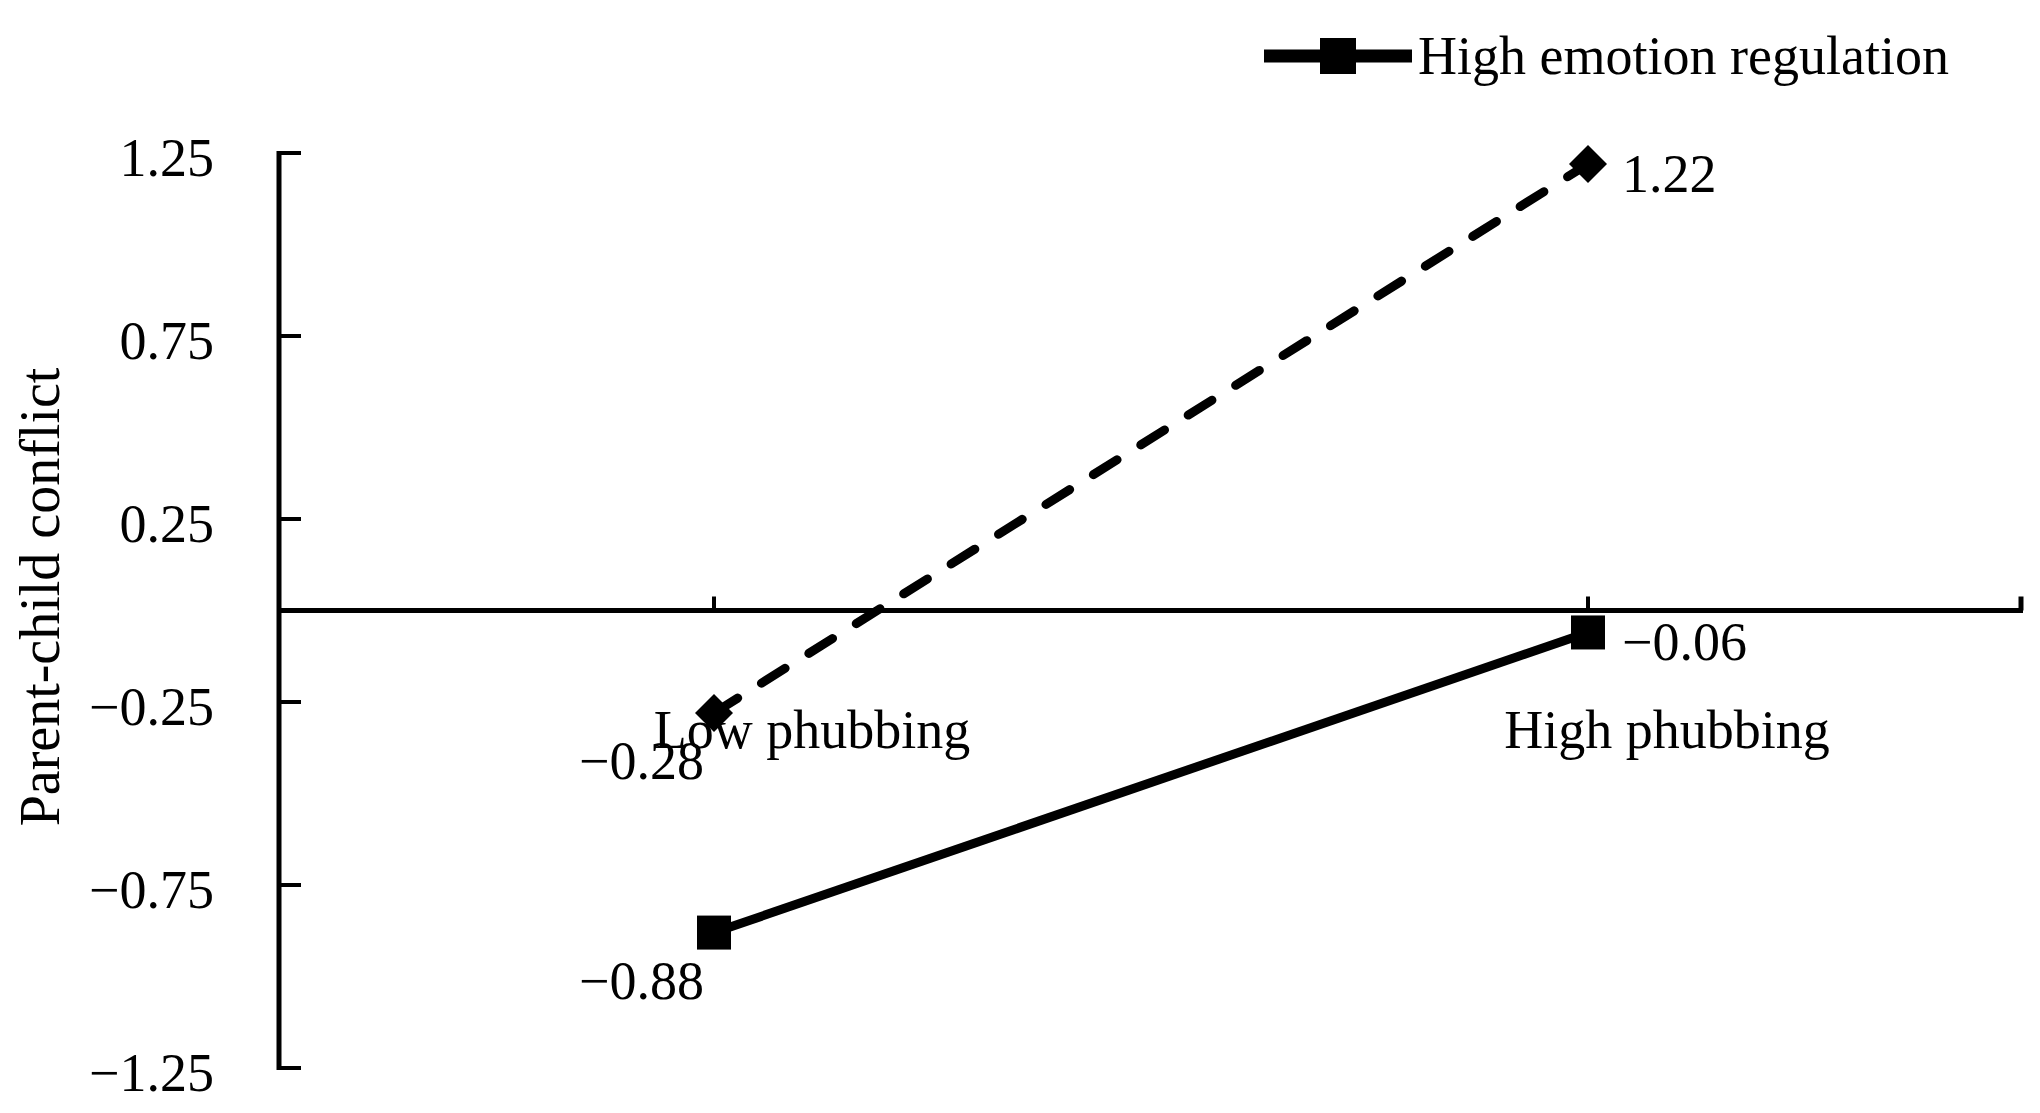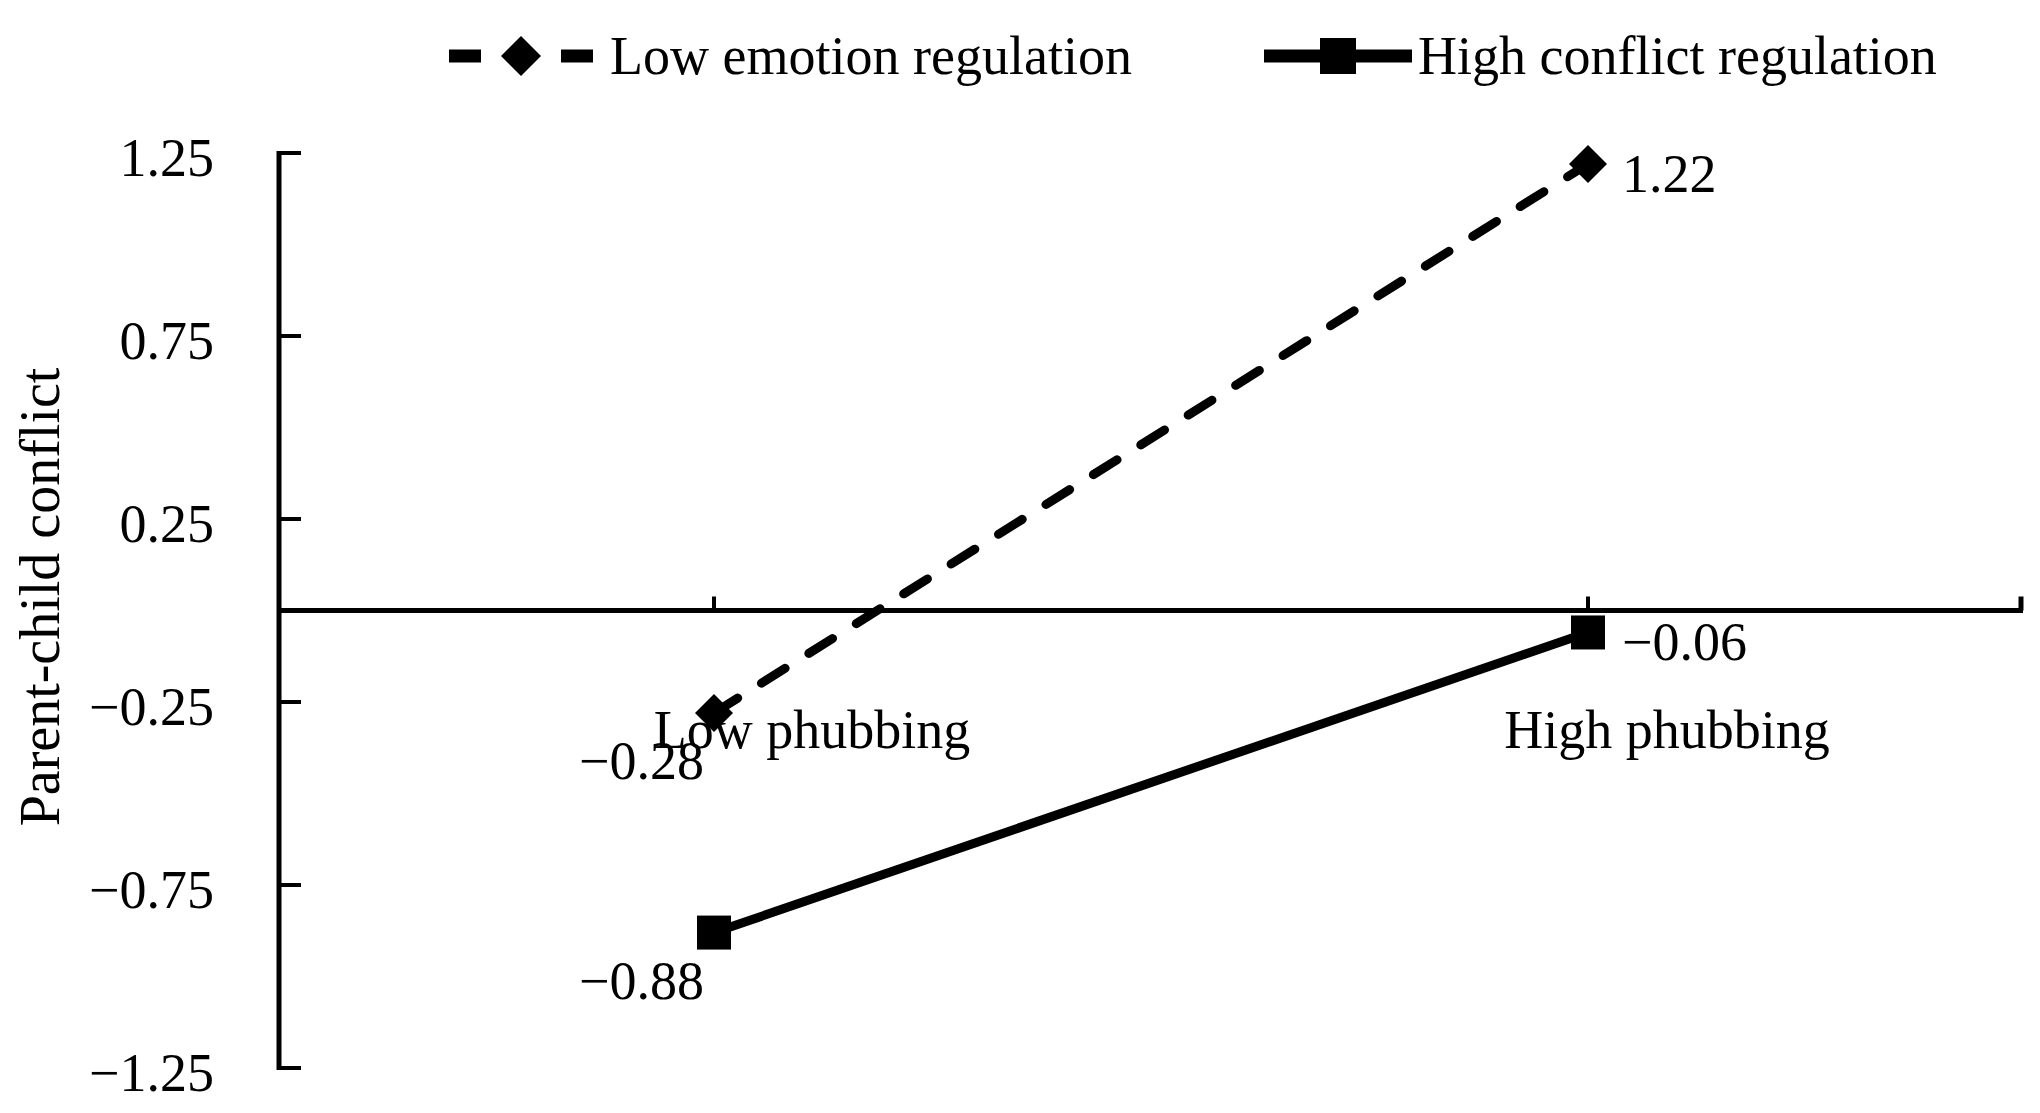--- a/index.html
+++ b/index.html
@@ -25,34 +25,26 @@
     font-size:56px;line-height:1;white-space:nowrap;
   }
   svg text{font-family:"Liberation Serif","DejaVu Serif",serif;fill:#000;}
 </style>
 </head>
 <body>
 
 <div class="canvas">
 
   <div class="legend">
-    <div class="legend-item first">
-      <svg width="148" height="56" viewBox="0 0 148 56">
-        <line x1="1" y1="28" x2="33" y2="28" stroke="#000" stroke-width="13"></line>
-        <line x1="113" y1="28" x2="145" y2="28" stroke="#000" stroke-width="13"></line>
-        <path d="M 73 8 L 93 28 L 73 48 L 53 28 Z" fill="#000"></path>
-      </svg>
-      <span class="legend-label">Low emotion regulation</span>
-    </div>
     <div class="legend-item second">
       <svg width="148" height="56" viewBox="0 0 148 56">
         <line x1="0" y1="28" x2="148" y2="28" stroke="#000" stroke-width="13"></line>
         <rect x="56" y="10" width="36" height="36" fill="#000"></rect>
       </svg>
-      <span class="legend-label">High conflict regulation</span>
+      <span class="legend-label">High emotion regulation</span>
     </div>
   </div>
 
   <div class="y-title">Parent-child conflict</div>
 
   <svg id="plot" class="plot" width="2040" height="1113" viewBox="0 0 2040 1113">
       <line x1="279" y1="151" x2="279" y2="1070" stroke="#000000" stroke-width="5"></line>
       <line x1="279" y1="153" x2="301" y2="153" stroke="#000000" stroke-width="4"></line>
       <text x="214" y="158" text-anchor="end" dominant-baseline="central" font-size="54">1.25</text>
       <line x1="279" y1="336" x2="301" y2="336" stroke="#000000" stroke-width="4"></line>

